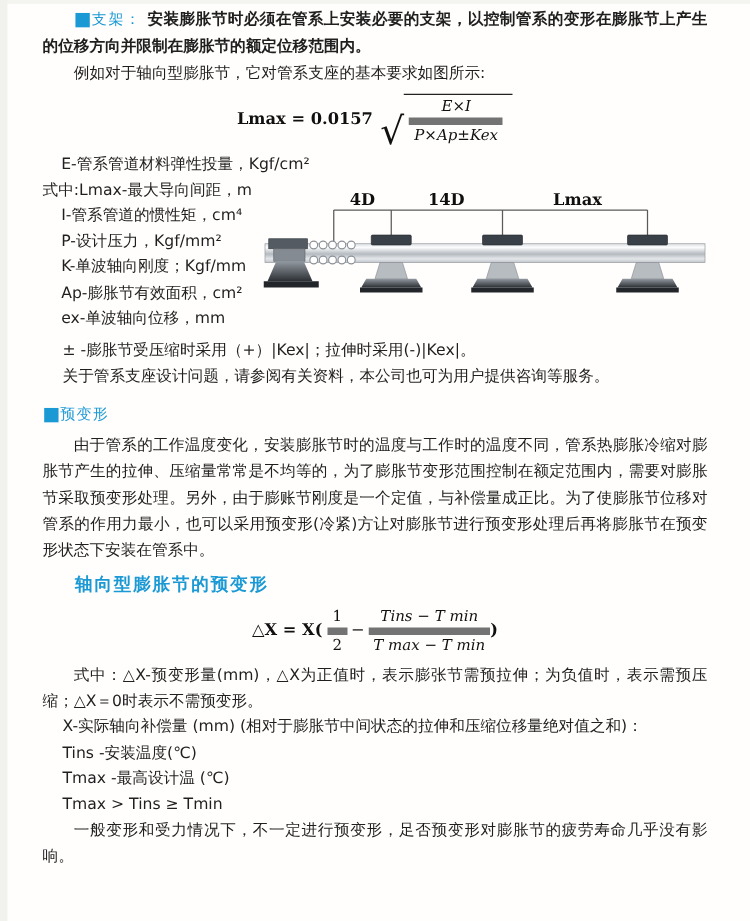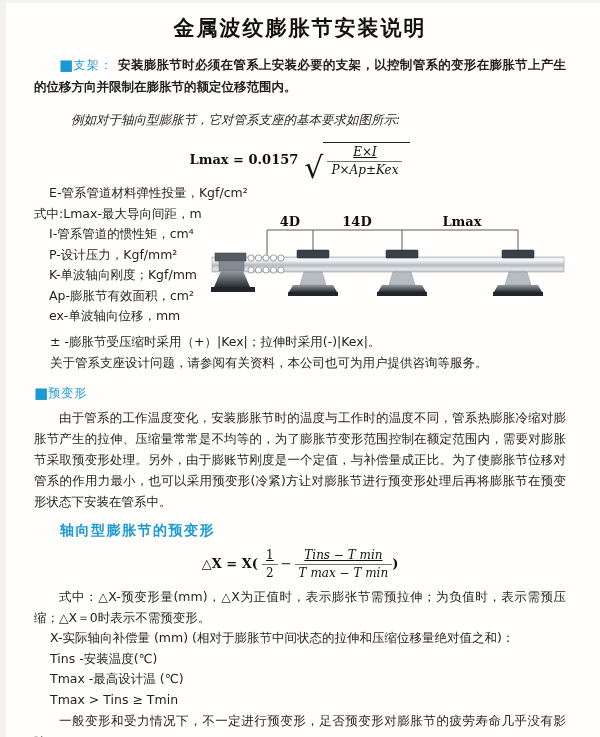--- a/index.html
+++ b/index.html
@@ -18,30 +18,30 @@
   .title {
     margin:0; padding:14px 0 8px; text-align:center;
     font-size:21px; font-weight:bold; letter-spacing:2px; color:#111;
   }
   .content { padding:0 34px; font-size:12.5px; line-height:21px; }
 
   .sec-marker { color:var(--accent); font-size:15px; vertical-align:-1px; }
   .sec-head  { color:var(--accent); font-size:12px; font-weight:normal; letter-spacing:1px; }
 
   .p-intro { margin:4px 0 0; text-indent:2em; text-align:justify; font-weight:bold; }
-  .p-line  { margin:12px; text-indent:2em;font-style:italic; }
+  .p-line  { margin:0; text-indent:2em; }
 
   
   .formula { margin:7px 0 5px; text-align:center;
              font-family:"DejaVu Serif","Liberation Serif",serif;
              font-size:13px; color:#101010; }
   .f-bold { font-weight:bold;text-align:right; }
   .frac { display:inline-flex; flex-direction:column; vertical-align:middle;
           text-align:center; font-size:12px; line-height:1.25; }
-  .frac .num { border-bottom:1px solid #737373; padding:0 4px 1px;text-decoration:underline; }
+  .frac .num { border-bottom:6px solid #737373; padding:0 4px 1px; }
   .frac .den { padding:1px 4px 0; }
   .frac.it { font-style:italic; }
   .sqrt { display:inline-flex; align-items:flex-end; vertical-align:middle; margin-left:6px; }
   .sqrt-sign { font-size:30px; line-height:0.9; font-weight:normal; transform:translateY(3px); }
   .sqrt-body { border-top:1.4px solid #222; padding:2px 8px 0 4px; }
   .op { padding:0 3px; }
 
   
   .vars-block { position:relative; margin-top:2px; min-height:148px; }
   .vars-col { width:252px; line-height:20.5px; }
@@ -58,21 +58,20 @@
   .sub-head { color:var(--accent); font-size:14px; font-weight:bold;
               letter-spacing:1.5px; margin:8px 0 2px; padding-left:26px; }
 
   .def-line { padding-left:16px; line-height:20.5px; }
 </style>
 </head>
 <body>
 
 <div class="page">
 
-  <h1 class="title">金属波纹膨胀节安装说明</h1>
 
   <div class="content">
 
     <p class="p-intro"><span class="sec-marker">■</span><span class="sec-head">支架：</span> <span>安装膨胀节时必须在管系上安装必要的支架，以控制管系的变形在膨胀节上产生的位移方向并限制在膨胀节的额定位移范围内。</span></p>
 
     <p class="p-line">例如对于轴向型膨胀节，它对管系支座的基本要求如图所示:</p>
 
     <div class="formula">
       <span class="f-bold">Lmax = 0.0157</span><span class="sqrt">
           <span class="sqrt-sign">√</span>

